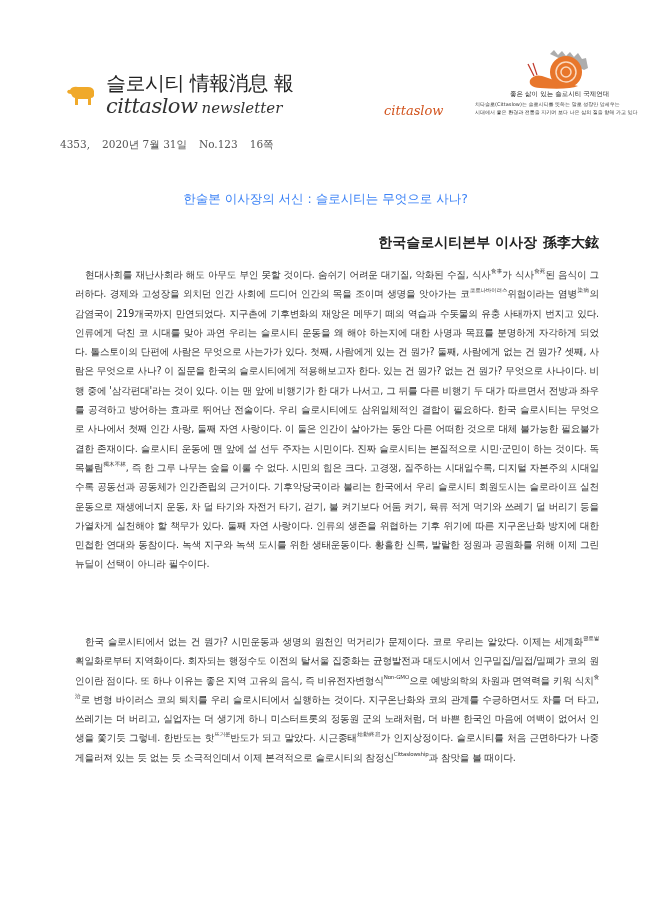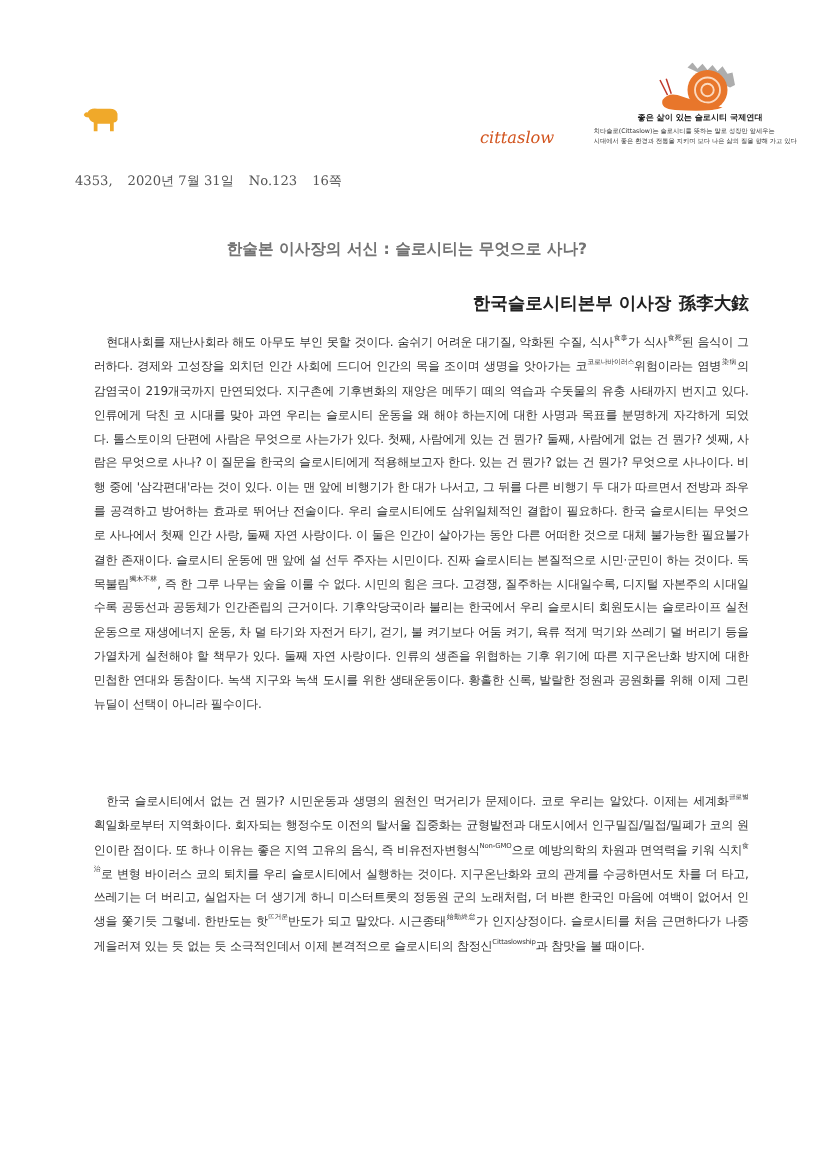--- a/index.html
+++ b/index.html
@@ -6,40 +6,44 @@
   body { width:651px; height:920px; position:relative; overflow:hidden; font-family:"DejaVu Sans", sans-serif; color:#222; }
   .header-left { position:absolute; left:66px; top:70px; width:270px; height:50px; }
   .cow { position:absolute; left:0; top:14px; width:30px; height:22px; }
   .title-ko { position:absolute; left:40px; top:0px; font-size:20px; font-weight:500; letter-spacing:-0.5px; color:#222; white-space:nowrap; font-family:"DejaVu Sans", sans-serif; }
   .title-en { position:absolute; left:40px; top:24px; white-space:nowrap; color:#333; }
   .title-en .script { font-family:"DejaVu Serif", serif; font-style:italic; font-size:21px; letter-spacing:-0.5px; }
   .title-en .nl { font-family:"DejaVu Serif", serif; font-style:italic; font-size:15px; margin-left:4px; }
   .header-right { position:absolute; left:380px; top:50px; width:240px; height:75px; }
   .snail { position:absolute; left:140px; top:0; width:70px; height:42px; }
   .brand-small { position:absolute; left:4px; top:53px; font-family:"DejaVu Serif", serif; font-style:italic; font-size:13px; color:#d2541e; }
-  .tag-bold { position:absolute; left:130px; top:40px; font-size:6.5px; font-weight:bold; white-space:nowrap; color:#222; }
+  .tag-bold { position:absolute; left:130px; top:40px; font-size:6.5px; font-weight:normal; white-space:nowrap; color:#222; }
   .tag-line { position:absolute; left:95px; font-size:5px; white-space:nowrap; color:#333; }
   .meta { position:absolute; left:60px; top:138px; font-family:"DejaVu Serif", serif; font-size:10.5px; color:#555; white-space:nowrap; }
   .meta span { margin-right:12px; }
-  .article-title { position:absolute; left:0; width:651px; top:191px; text-align:center; font-size:12.5px; font-weight:bold; color:#737373; }
+  .article-title { position:absolute; left:0; width:651px; top:191px; text-align:center; font-size:12.5px; font-weight:normal; color:#3b82f6; }
   .byline { position:absolute; right:52px; top:234px; font-size:14px; font-weight:bold; color:#222; white-space:nowrap; }
   .byline .hanja { margin-left:6px; font-family:"DejaVu Serif", serif; }
   .body-text { position:absolute; left:75px; width:524px; font-size:9.6px; line-height:19.3px; color:#333; text-align:justify; letter-spacing:-0.15px; }
   .p1 { top:265px; }
   .p2 { top:632px; }
   .body-text p { margin:0; text-indent:10px; }
   sup { font-size:5.5px; line-height:0; vertical-align:5px; }
 </style>
 </head>
 <body>
 
 <div class="header-left">
   <svg class="cow" viewBox="0 0 30 22">
     <path d="M4 6 Q6 2 12 3 L22 3 Q27 3 28 7 L28 12 Q27 14 25 14 L25 21 L22 21 L22 15 L12 15 L12 21 L9 21 L9 14 Q6 13 5 10 Q2 10 1 8 Q2 5 4 6 Z" fill="#f0a92a"></path>
   </svg>
+  <div class="title-ko">슬로시티 情報消息 報</div>
+  <div class="title-en">
+    <span class="script">cittaslow</span><span class="nl">newsletter</span>
+  </div>
 </div>
 
 <div class="header-right">
   <svg class="snail" viewBox="0 0 70 42">
     <path d="M30 4 L34 0 L38 5 L42 1 L46 6 L50 2 L54 7 L58 3 L62 9 L66 8 L68 18 L64 20 Z" fill="#777" opacity="0.6"></path>
     <circle cx="46" cy="22" r="16" fill="#e8762b"></circle>
     <circle cx="46" cy="22" r="10" fill="none" stroke="#fbd9bf" stroke-width="1.5"></circle>
     <circle cx="46" cy="22" r="5" fill="none" stroke="#fbd9bf" stroke-width="1.5"></circle>
     <path d="M10 30 Q14 24 22 26 L34 30 L58 36 Q48 40 20 38 Q8 37 10 30 Z" fill="#e8762b"></path>
     <line x1="14" y1="26" x2="8" y2="14" stroke="#c0392b" stroke-width="1.2"></line>

